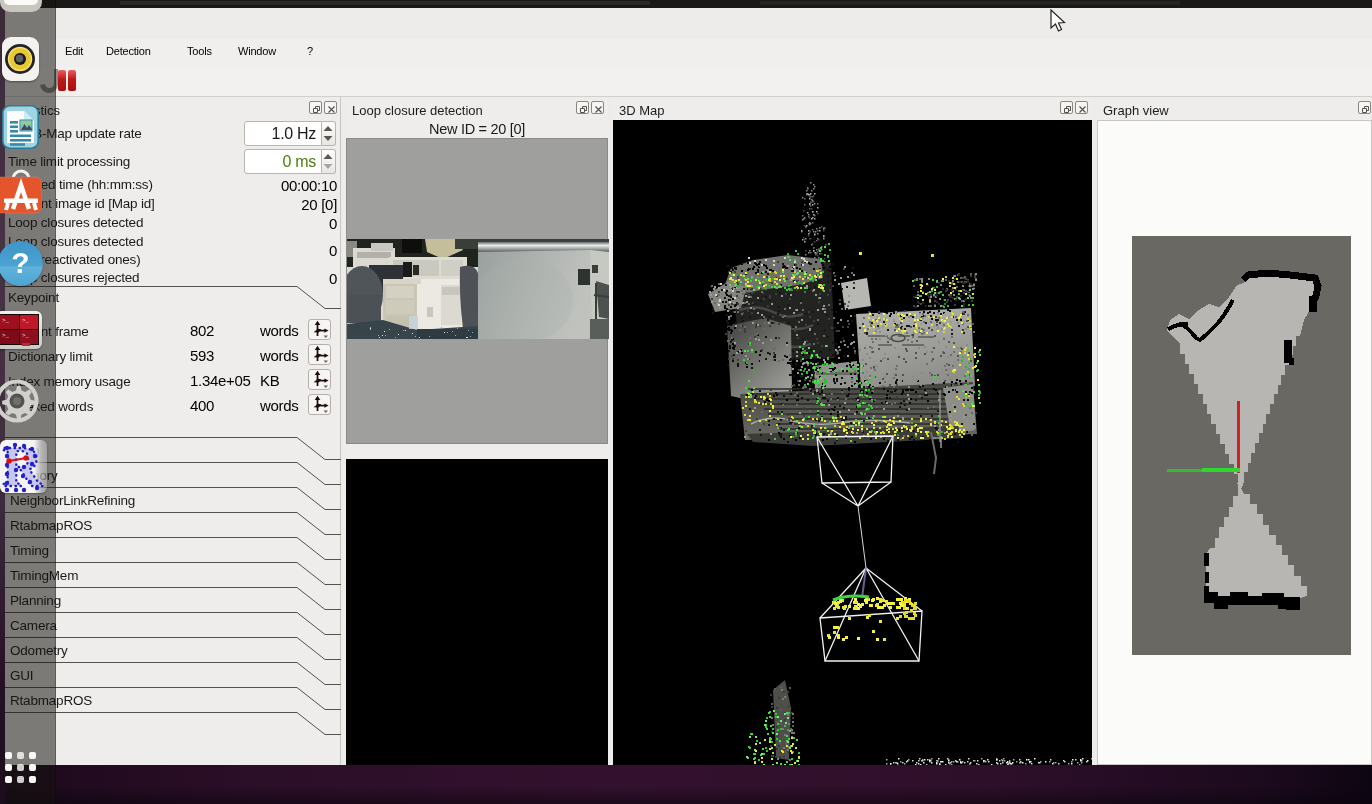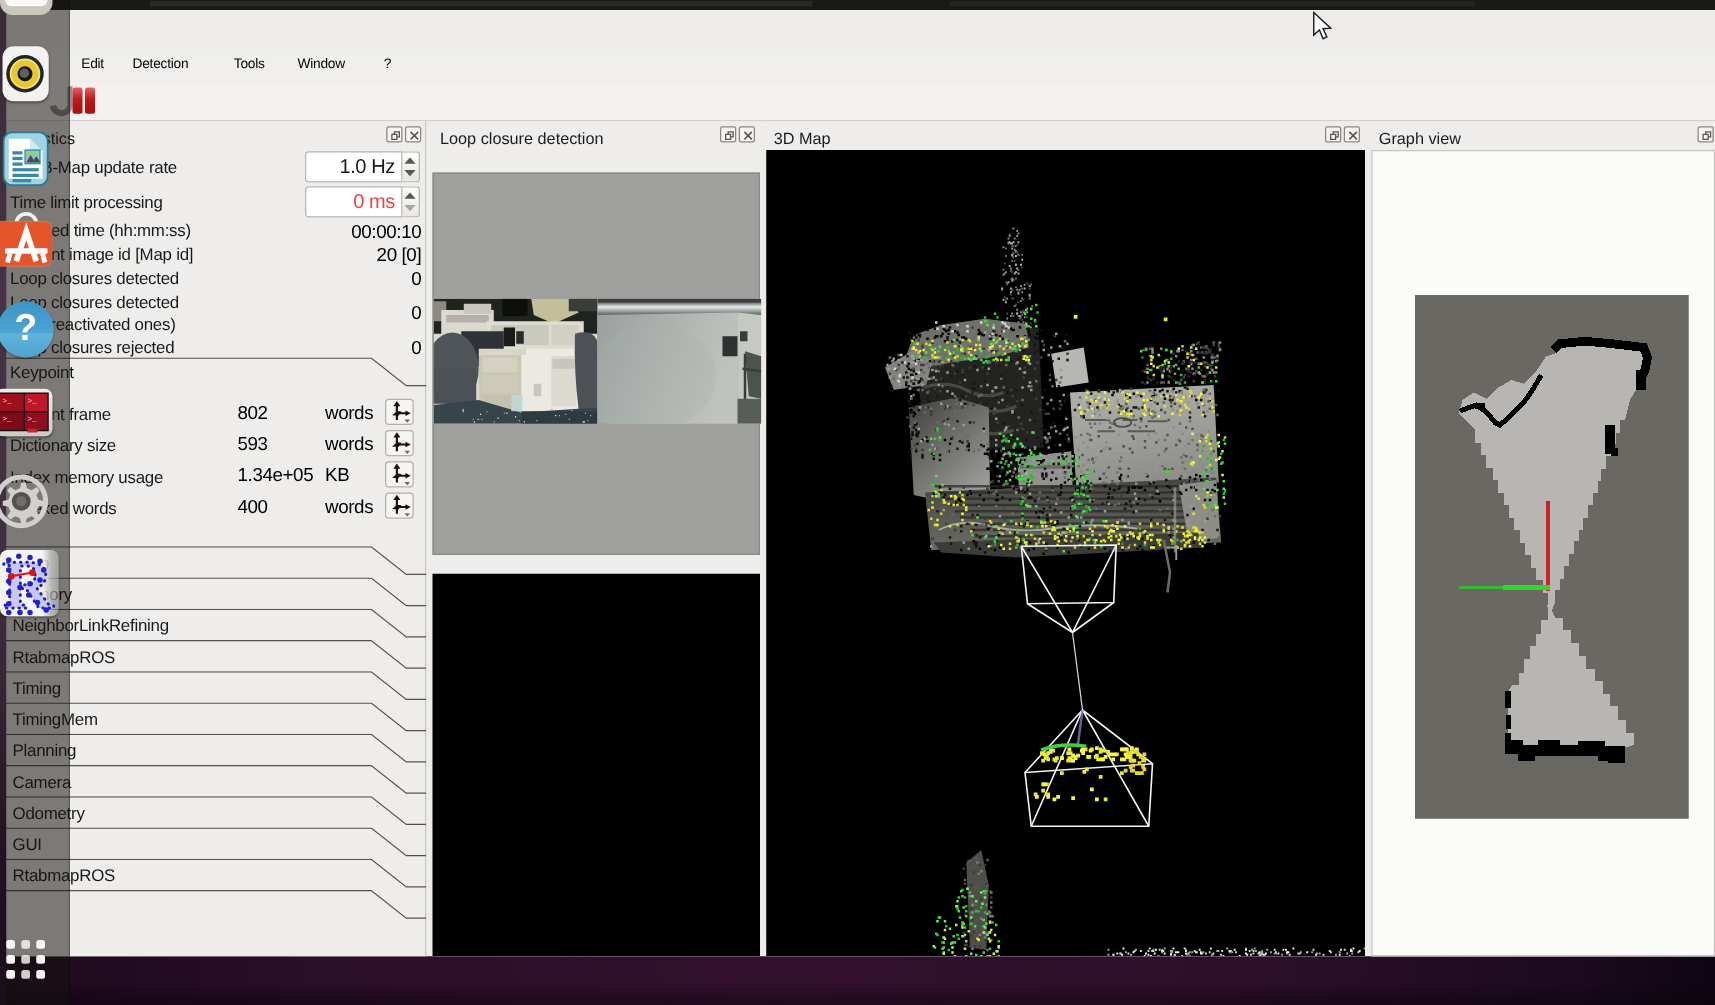--- a/index.html
+++ b/index.html
@@ -42,21 +42,21 @@
           <path d="M3.5 3.5 l6 6 M9.5 3.5 l-6 6" stroke="#55534f" stroke-width="1.2"></path>
         </svg></div>
     </div>
     <div class="lbl abs" style="left:8px;top:29px">RTAB-Map update rate</div>
     <div class="abs" style="left:244px;top:24px;width:78px;height:25px;background:#fff;border:1px solid #b8b5b0;border-radius:3px 0 0 3px;font-size:16px;color:#1a1a1a;text-align:right;line-height:23px;padding-right:5px;letter-spacing:-0.3px">1.0 Hz</div>
     <div class="abs" style="left:322px;top:24px;width:14px;height:25px;background:linear-gradient(180deg,#fdfdfc,#e8e6e3);border:1px solid #b8b5b0;border-left:none;border-radius:0 3px 3px 0"><svg width="12" height="23">
         <path d="M1.5 9 l4.5-5 4.5 5z" fill="#5a5853"></path>
         <path d="M1.5 14 l4.5 5 4.5-5z" fill="#5a5853"></path>
       </svg></div>
     <div class="lbl abs" style="left:8px;top:57px">Time limit processing</div>
-    <div class="abs" style="left:244px;top:52px;width:78px;height:25px;background:#fff;border:1px solid #b8b5b0;border-radius:3px 0 0 3px;font-size:16px;color:#ef4444;text-align:right;line-height:23px;padding-right:5px;letter-spacing:-0.3px">0 ms</div>
+    <div class="abs" style="left:244px;top:52px;width:78px;height:25px;background:#fff;border:1px solid #b8b5b0;border-radius:3px 0 0 3px;font-size:16px;color:#4d7c0f;text-align:right;line-height:23px;padding-right:5px;letter-spacing:-0.3px">0 ms</div>
     <div class="abs" style="left:322px;top:52px;width:14px;height:25px;background:linear-gradient(180deg,#fdfdfc,#e8e6e3);border:1px solid #b8b5b0;border-left:none;border-radius:0 3px 3px 0"><svg width="12" height="23">
         <path d="M1.5 9 l4.5-5 4.5 5z" fill="#5a5853"></path>
         <path d="M1.5 14 l4.5 5 4.5-5z" fill="#a8a5a0"></path>
       </svg></div>
     <div class="lbl abs" style="left:8px;top:80px;width:230px">Elapsed time (hh:mm:ss)</div>
     <div class="val abs" style="left:200px;top:80px;width:139px;text-align:right;padding-right:2px">00:00:10</div>
     <div class="lbl abs" style="left:8px;top:99px;width:230px">Current image id [Map id]</div>
     <div class="val abs" style="left:200px;top:99px;width:139px;text-align:right;padding-right:2px">20 [0]</div>
     <div class="lbl abs" style="left:8px;top:118px;width:230px">Loop closures detected</div>
     <div class="val abs" style="left:200px;top:118px;width:139px;text-align:right;padding-right:2px">0</div>
@@ -73,21 +73,21 @@
     <div class="val abs" style="left:190px;top:225px">802</div>
     <div class="val abs" style="left:260px;top:225px">words</div>
     <div class="abs" style="left:308px;top:222px;width:23px;height:21px;background:#f6f5f3;border:1px solid #b4b1ac;border-radius:3px"><svg width="21" height="19" viewBox="0 0 21 19">
         <path d="M8.5 4.5 V16" stroke="#1e0c0c" stroke-width="1.7" fill="none"></path>
         <path d="M8.5 0.8 l-2.8 4.2 h5.6 z" fill="#1e0c0c"></path>
         <path d="M4.6 12.2 l4.2-3.4 3.4 0.4 -2.4 3.4 z" fill="#1e0c0c"></path>
         <path d="M10 10.6 h6.2" stroke="#1e0c0c" stroke-width="1.7"></path>
         <path d="M15.4 8.4 l4.2 2.2 -4.2 2.2 z" fill="#1e0c0c"></path>
         <path d="M14.5 15.5 h4.5 l-2.2 2.6 z" fill="#6a6762"></path>
       </svg></div>
-    <div class="lbl abs" style="left:8px;top:252px">Dictionary size</div>
+    <div class="lbl abs" style="left:8px;top:252px">Dictionary limit</div>
     <div class="val abs" style="left:190px;top:250px">593</div>
     <div class="val abs" style="left:260px;top:250px">words</div>
     <div class="abs" style="left:308px;top:247px;width:23px;height:21px;background:#f6f5f3;border:1px solid #b4b1ac;border-radius:3px"><svg width="21" height="19" viewBox="0 0 21 19">
         <path d="M8.5 4.5 V16" stroke="#1e0c0c" stroke-width="1.7" fill="none"></path>
         <path d="M8.5 0.8 l-2.8 4.2 h5.6 z" fill="#1e0c0c"></path>
         <path d="M4.6 12.2 l4.2-3.4 3.4 0.4 -2.4 3.4 z" fill="#1e0c0c"></path>
         <path d="M10 10.6 h6.2" stroke="#1e0c0c" stroke-width="1.7"></path>
         <path d="M15.4 8.4 l4.2 2.2 -4.2 2.2 z" fill="#1e0c0c"></path>
         <path d="M14.5 15.5 h4.5 l-2.2 2.6 z" fill="#6a6762"></path>
       </svg></div>
@@ -164,20 +164,21 @@
 <div class="abs" style="left:346px;top:97px;width:262px;height:668px;background:#eeedec">
     <div class="ptitle abs" style="left:6px;top:6px">Loop closure detection</div>
     <div class="pbtns" style="left:230px">
       <div class="pbtn"><svg width="13" height="13">
           <path d="M3.5 5.5 h4 v4 h-4z M5.5 5.5 v-2 h4 v4 h-2" fill="none" stroke="#55534f" stroke-width="1"></path>
         </svg></div>
       <div class="pbtn"><svg width="13" height="13">
           <path d="M3.5 3.5 l6 6 M9.5 3.5 l-6 6" stroke="#55534f" stroke-width="1.2"></path>
         </svg></div>
     </div>
+    <div class="abs" style="left:0;top:24px;width:262px;height:18px;text-align:center;font-size:14.5px;letter-spacing:-0.3px;color:#1a1a1a">New ID = 20 [0]</div>
     <div class="abs" style="left:0;top:41px;width:262px;height:306px;background:#9f9f9e;border:1px solid #8a8a88">
       <div class="abs" style="left:0;top:100px;width:131px;height:100px">
         <svg width="131" height="100" viewBox="0 0 131 100" style="position:absolute;left:0;top:0">
           <rect width="131" height="100" fill="#dcdad2"></rect>
           <rect x="0" y="0" width="131" height="28" fill="#20241e"></rect>
           <rect x="0" y="2" width="10" height="16" fill="#8a8a82"></rect>
           <rect x="6" y="9" width="42" height="24" fill="#dbd9d1"></rect>
           <rect x="10" y="13" width="34" height="6" fill="#b2b0a8"></rect>
           <rect x="24" y="4" width="22" height="8" fill="#c8c6be"></rect>
           <polygon points="78,0 108,0 116,11 96,20 80,13" fill="#c4be9a"></polygon>

